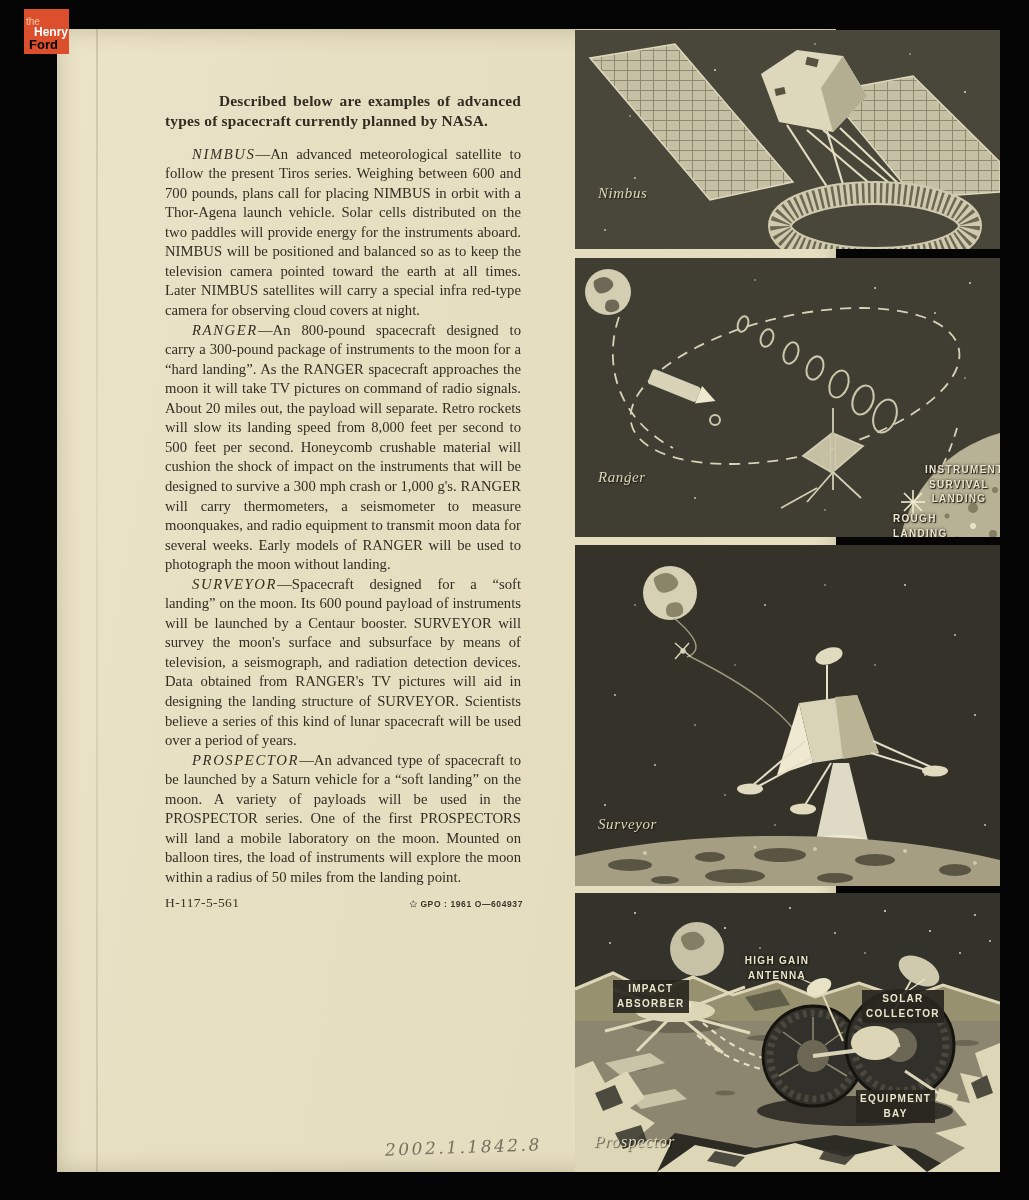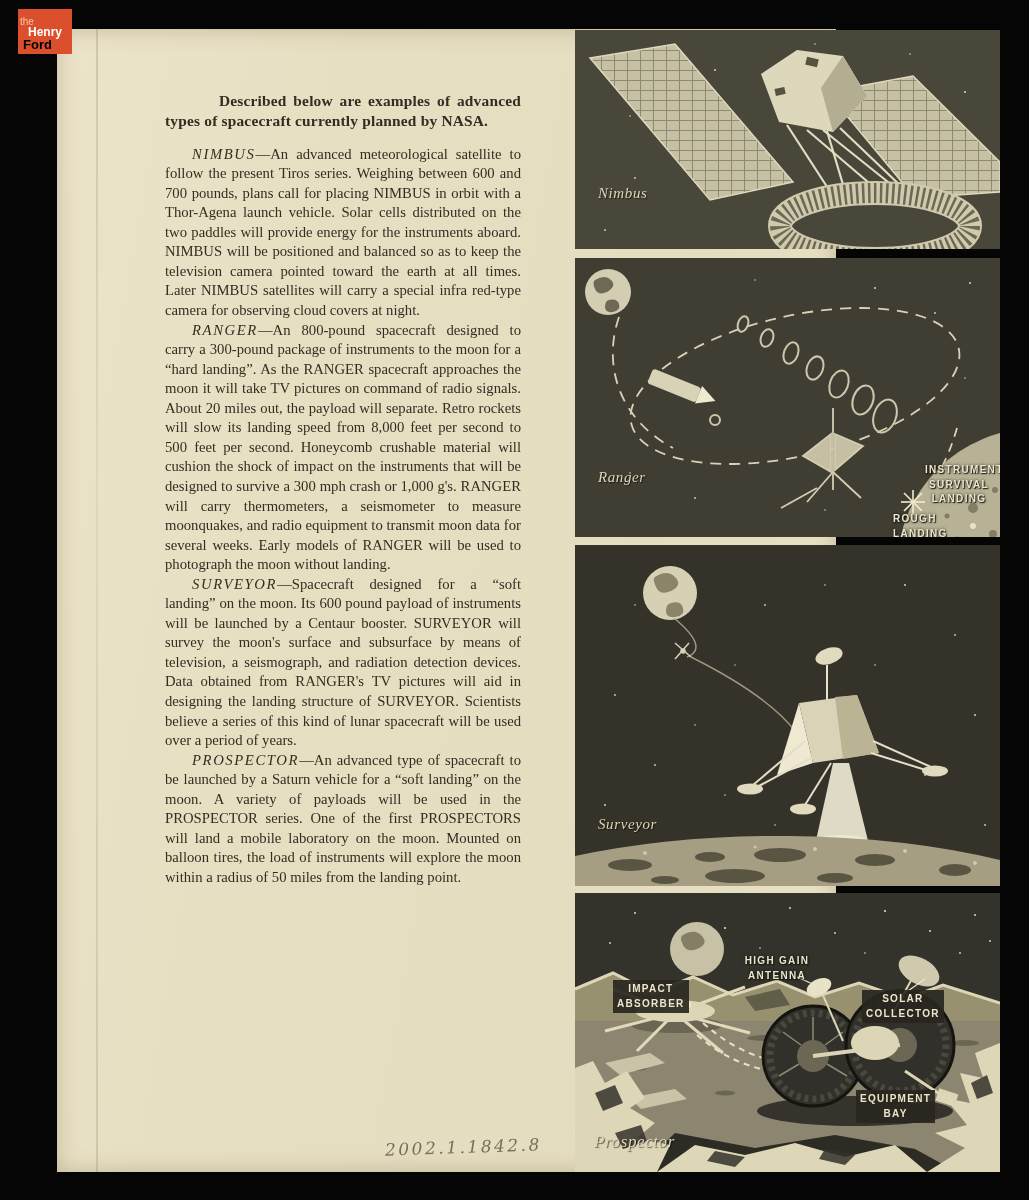--- a/index.html
+++ b/index.html
@@ -9,21 +9,21 @@
 
   
   .paper{position:absolute;left:57px;top:29px;width:779px;height:1143px;
          background:#e8e0c3;
          background-image:linear-gradient(100deg,#ece4c9 0%,#e7dfc2 30%,#e5ddbf 70%,#e9e1c5 100%);
          box-shadow:inset 0 0 22px rgba(95,84,52,.28);}
   .fold{position:absolute;left:39px;top:0;width:2px;height:100%;
         background:linear-gradient(rgba(110,98,64,.22),rgba(110,98,64,.08) 40%,rgba(110,98,64,.2));}
 
   
-  .hf-logo{position:absolute;left:18px;top:9px;width:54px;height:45px;background:#dc4f2c;
+  .hf-logo{position:absolute;left:24px;top:9px;width:45px;height:45px;background:#dc4f2c;
            font-family:"Liberation Sans",sans-serif;line-height:1;}
   .hf-the{position:absolute;left:2px;top:8px;font-size:10px;color:#f4c8a4;}
   .hf-henry{position:absolute;left:10px;top:17px;font-size:12px;font-weight:bold;color:#fff;}
   .hf-ford{position:absolute;left:5px;top:29px;font-size:13px;font-weight:bold;color:#000000;}
 
   
   .text-col{position:absolute;left:108px;top:62px;width:356px;color:#322d22;}
   .intro{font-size:15.4px;font-weight:bold;line-height:1.32;text-align:justify;
          text-indent:54px;margin:0 0 13px 0;letter-spacing:.2px;}
   .para{font-size:14.7px;line-height:19.55px;text-align:justify;text-indent:27px;margin:0;}
@@ -74,20 +74,24 @@
     <div class="fold"></div>
 
     <div class="text-col">
       <p class="intro">Described below are examples of advanced types of spacecraft currently planned by NASA.</p>
       <p class="para"><span class="lead">NIMBUS</span><span>—An advanced meteorological satellite to follow the present Tiros series. Weighing between 600 and 700 pounds, plans call for placing NIMBUS in orbit with a Thor-Agena launch vehicle. Solar cells distributed on the two paddles will provide energy for the instruments aboard. NIMBUS will be positioned and balanced so as to keep the television camera pointed toward the earth at all times. Later NIMBUS satellites will carry a special infra red-type camera for observing cloud covers at night.</span></p>
       <p class="para"><span class="lead">RANGER</span><span>—An 800-pound spacecraft designed to carry a 300-pound package of instruments to the moon for a “hard landing”. As the RANGER spacecraft approaches the moon it will take TV pictures on command of radio signals. About 20 miles out, the payload will separate. Retro rockets will slow its landing speed from 8,000 feet per second to 500 feet per second. Honeycomb crushable material will cushion the shock of impact on the instruments that will be designed to survive a 300 mph crash or 1,000 g's. RANGER will carry thermometers, a seismometer to measure moonquakes, and radio equipment to transmit moon data for several weeks. Early models of RANGER will be used to photograph the moon without landing.</span></p>
       <p class="para"><span class="lead">SURVEYOR</span><span>—Spacecraft designed for a “soft landing” on the moon. Its 600 pound payload of instruments will be launched by a Centaur booster. SURVEYOR will survey the moon's surface and subsurface by means of television, a seismograph, and radiation detection devices. Data obtained from RANGER's TV pictures will aid in designing the landing structure of SURVEYOR. Scientists believe a series of this kind of lunar spacecraft will be used over a period of years.</span></p>
       <p class="para"><span class="lead">PROSPECTOR</span><span>—An advanced type of spacecraft to be launched by a Saturn vehicle for a “soft landing” on the moon. A variety of payloads will be used in the PROSPECTOR series. One of the first PROSPECTORS will land a mobile laboratory on the moon. Mounted on balloon tires, the load of instruments will explore the moon within a radius of 50 miles from the landing point.</span></p>
     </div>
 
+    <div class="footer-row">
+      <span class="form-number">H-117-5-561</span>
+      <span class="gpo">✩ GPO : 1961 O—604937</span>
+    </div>
 
     <div class="accession">2002.1.1842.8</div>
 
     <figure class="panel panel-nimbus" style="margin:0">
       <svg viewBox="0 0 425 219">
         <defs>
           <pattern id="solargrid" width="13" height="10" patternUnits="userSpaceOnUse">
             <rect width="13" height="10" fill="#c6c0a4"></rect>
             <path d="M0 .5H13M.5 0V10" stroke="#8e8971" stroke-width="1" fill="none"></path>
           </pattern>

